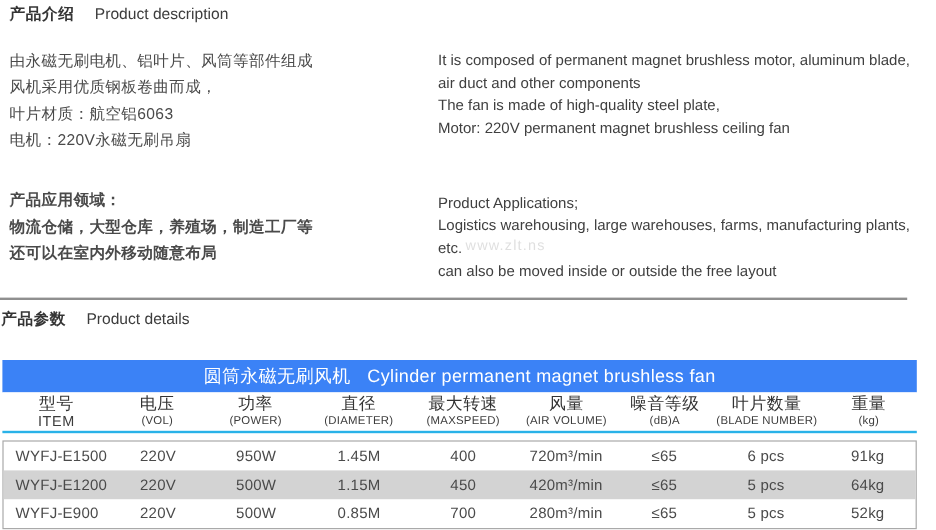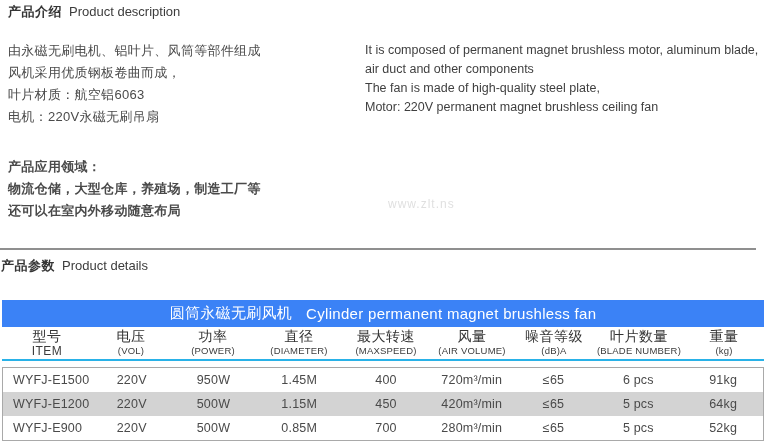--- a/index.html
+++ b/index.html
@@ -4,21 +4,21 @@
 <style>
   html,body{margin:0;padding:0;background:#fff;}
   .page{
     position:relative;width:780px;height:442px;background:#ffffff;
     font-family:"Liberation Sans","DejaVu Sans",sans-serif;
     color:#404040;overflow:hidden;
   }
   
   .sec-title{position:absolute;left:8px;font-size:13px;color:#353535;white-space:nowrap;}
   .sec-title .zh{font-weight:700;letter-spacing:.5px;}
-  .sec-title .en{font-weight:400;margin-left:7px;color:#3c3c3c;}
+  .sec-title .en{font-weight:400;margin-left:17px;color:#3c3c3c;}
   
   .txt-zh{position:absolute;left:8px;font-size:13px;line-height:22px;color:#4a4a4a;letter-spacing:.3px;}
   .txt-en{position:absolute;left:365px;font-size:12.5px;line-height:19px;color:#3f3f3f;}
   .watermark{
     position:absolute;left:388px;top:196px;font-size:12px;line-height:16px;
     color:rgba(140,140,140,.28);letter-spacing:1px;pointer-events:none;
   }
   
   .divider{position:absolute;left:0;top:248px;width:756px;height:2px;background:#8f8f8f;}
   
@@ -66,20 +66,25 @@
     <div>The fan is made of high-quality steel plate,</div>
     <div>Motor: 220V permanent magnet brushless ceiling fan</div>
   </div>
 
   <div class="txt-zh" style="top:156px;font-weight:bold;">
     <div>产品应用领域：</div>
     <div>物流仓储，大型仓库，养殖场，制造工厂等</div>
     <div>还可以在室内外移动随意布局</div>
   </div>
 
+  <div class="txt-en" style="top:160px;">
+    <div>Product Applications;</div>
+    <div>Logistics warehousing, large warehouses, farms, manufacturing plants, etc.</div>
+    <div>can also be moved inside or outside the free layout</div>
+  </div>
 
   <div class="watermark">www.zlt.ns</div>
 
   <div class="divider"></div>
 
   <div class="sec-title" style="top:257px;left:1px;">
     <span class="zh">产品参数</span><span class="en">Product details</span>
   </div>
 
   <div class="ptable">

